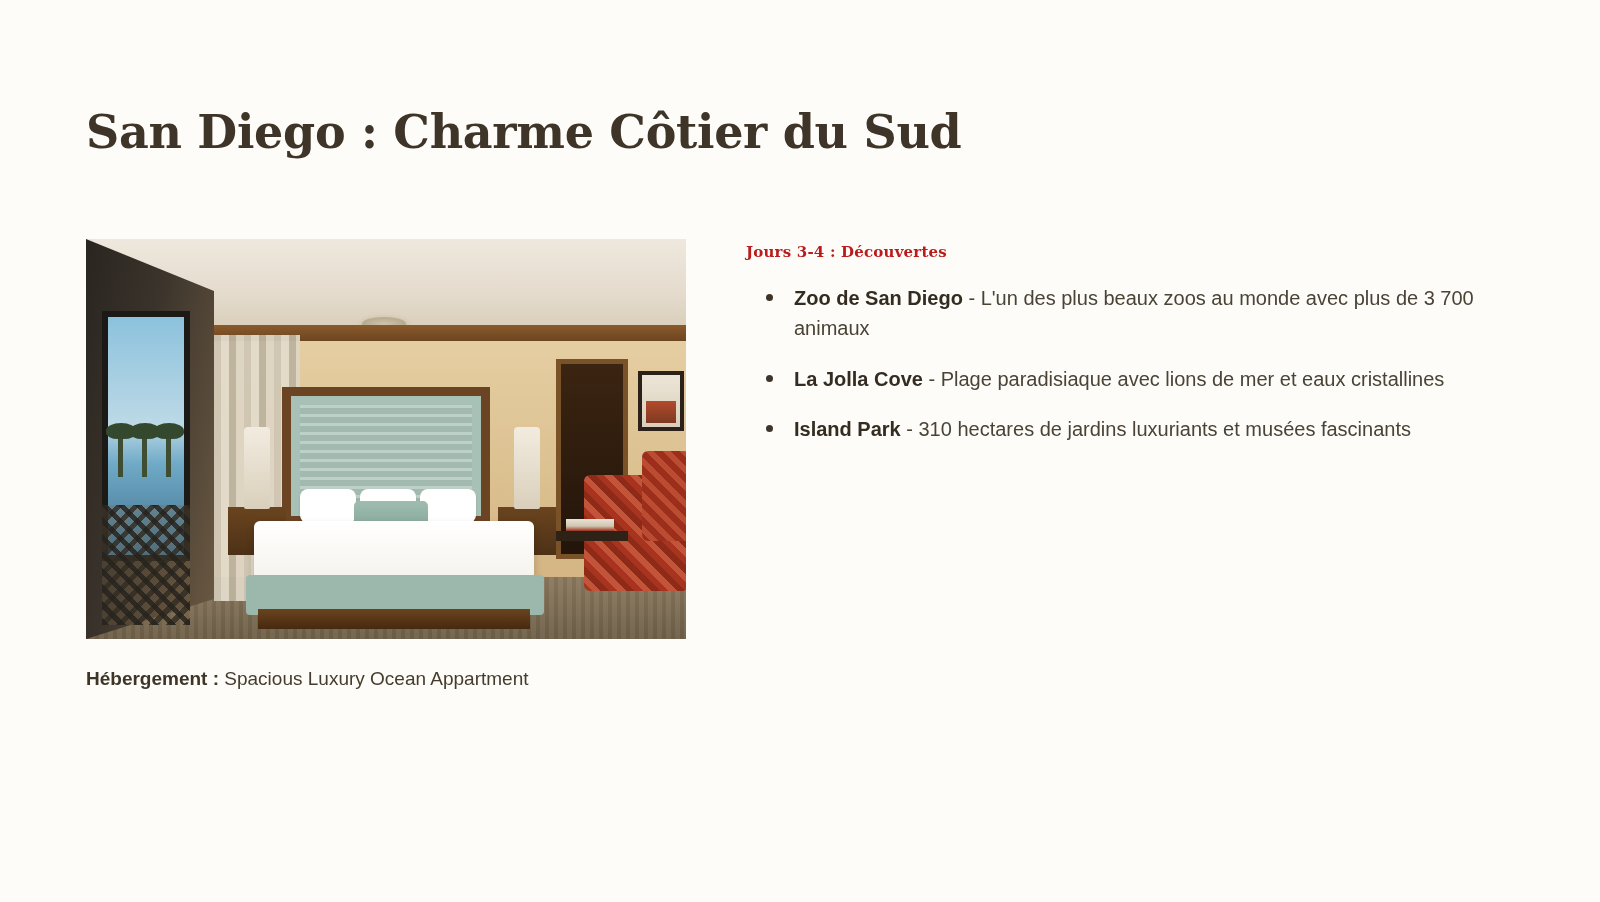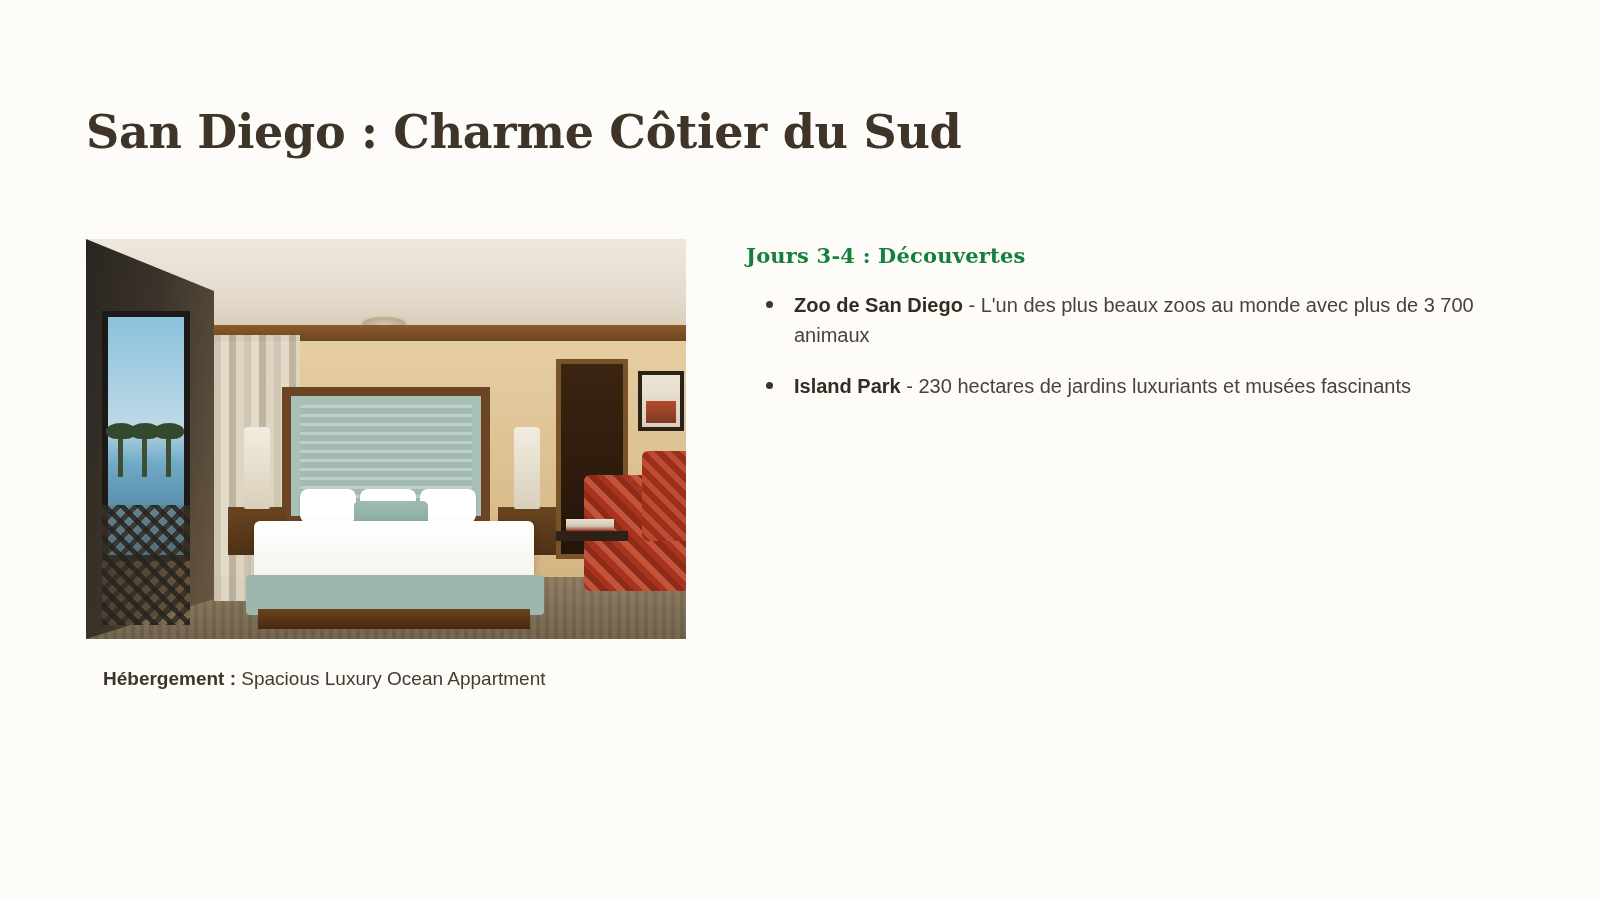--- a/index.html
+++ b/index.html
@@ -191,35 +191,34 @@
     position: absolute; left: 0; top: 338px; width: 100%; height: 62px;
     background:
       repeating-linear-gradient(90deg, rgba(0,0,0,0.05) 0 4px, rgba(255,255,255,0.04) 4px 9px),
       linear-gradient(180deg, #8c7a5f 0%, #6f6049 100%);
   }
   .caption {
     margin-top: 26px;
     font-size: 19px;
     color: #463c2e;
     line-height: 1.5;
-    margin-left: 17px;
   }
   .caption strong {
     font-weight: 700;
     color: #3e3528;
   }
   .right-col {
     flex: 1 1 auto;
     padding-top: 4px;
   }
   .section-title {
     font-family: "DejaVu Serif", "Liberation Serif", serif;
     font-weight: 700;
-    font-size: 21px;
-    color: #15803d;
+    font-size: 15px;
+    color: #b91c1c;
     margin: 0 0 22px 0;
     letter-spacing: 0.2px;
   }
   ul.activity-list {
     list-style: none;
     margin: 8px;
     padding: 0;
   }
   ul.activity-list li {
     position: relative;
@@ -300,21 +299,24 @@
 
     <div class="right-col">
 
       <h2 class="section-title">Jours 3-4 : Découvertes</h2>
 
       <ul class="activity-list">
         <li>
           <span class="act-name">Zoo de San Diego</span><span> - L'un des plus beaux zoos au monde avec plus de 3 700 animaux</span>
         </li>
         <li>
-          <span class="act-name">Island Park</span><span> - 230 hectares de jardins luxuriants et musées fascinants</span>
+          <span class="act-name">La Jolla Cove</span><span> - Plage paradisiaque avec lions de mer et eaux cristallines</span>
+        </li>
+        <li>
+          <span class="act-name">Island Park</span><span> - 310 hectares de jardins luxuriants et musées fascinants</span>
         </li>
       </ul>
 
     </div>
 
   </div>
 
 </div>
 
 </body></html>

